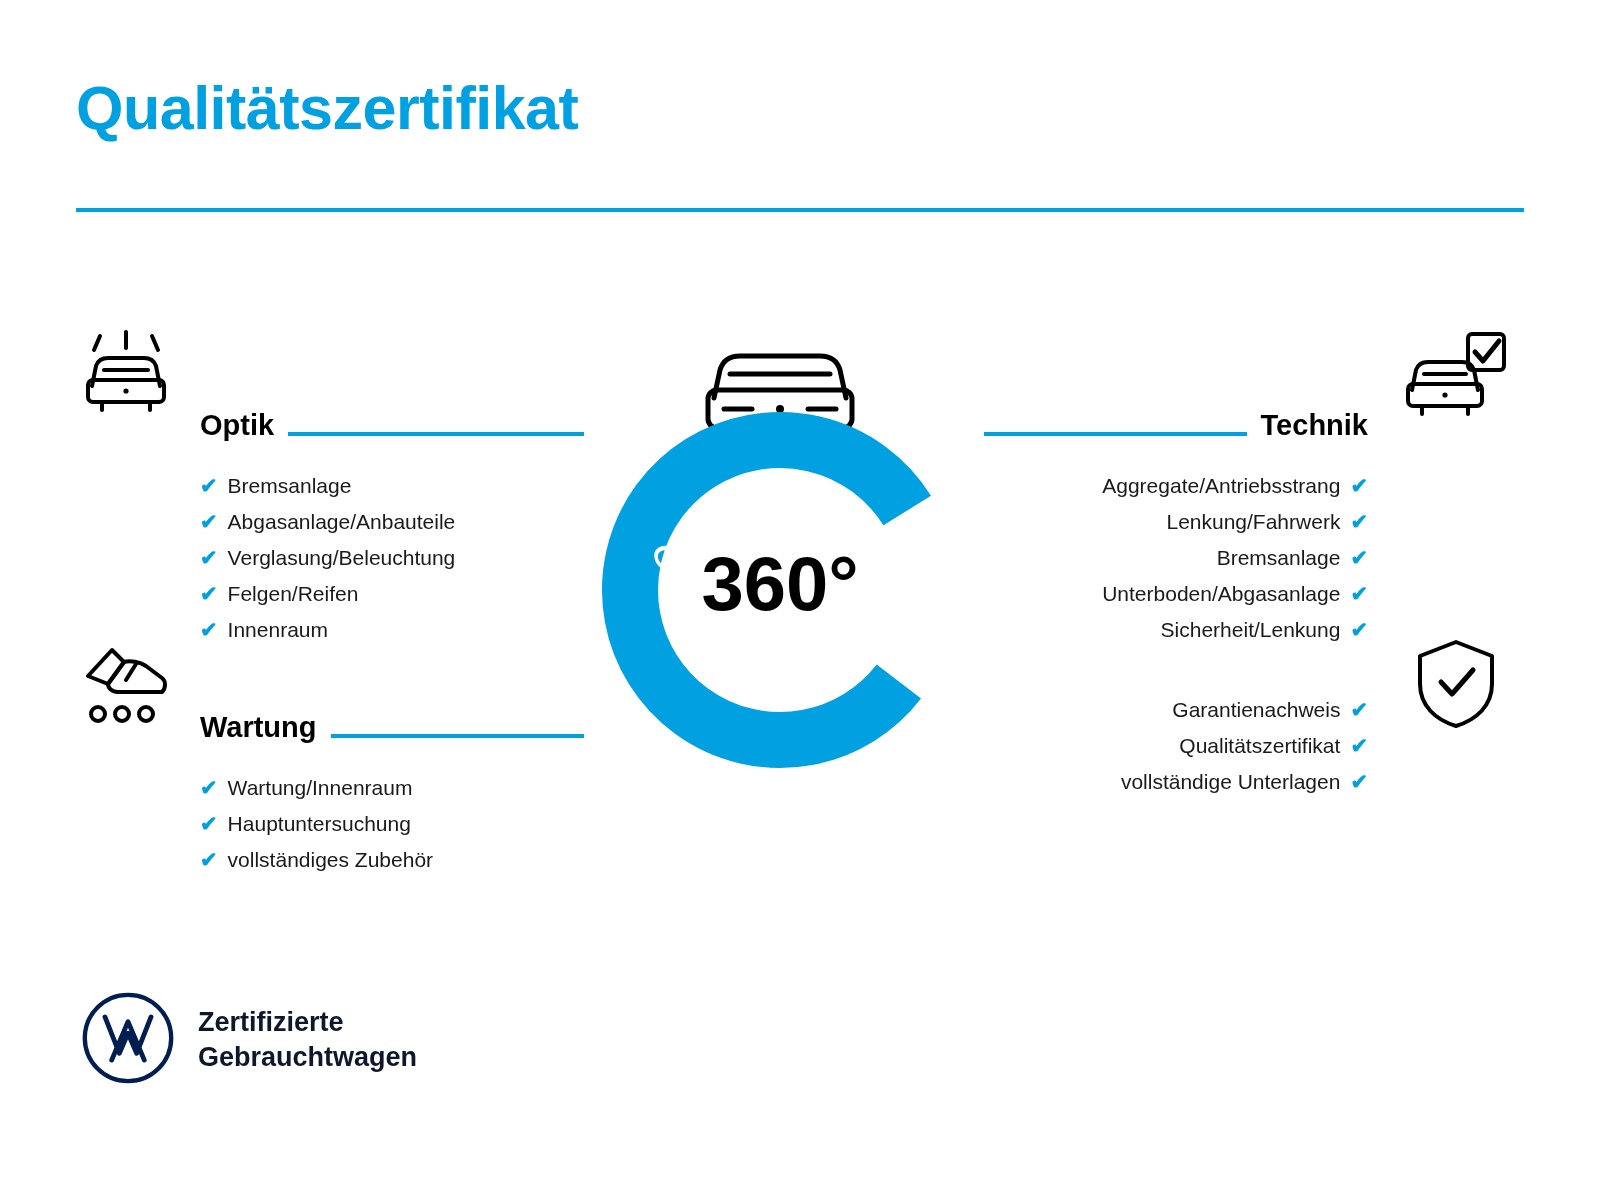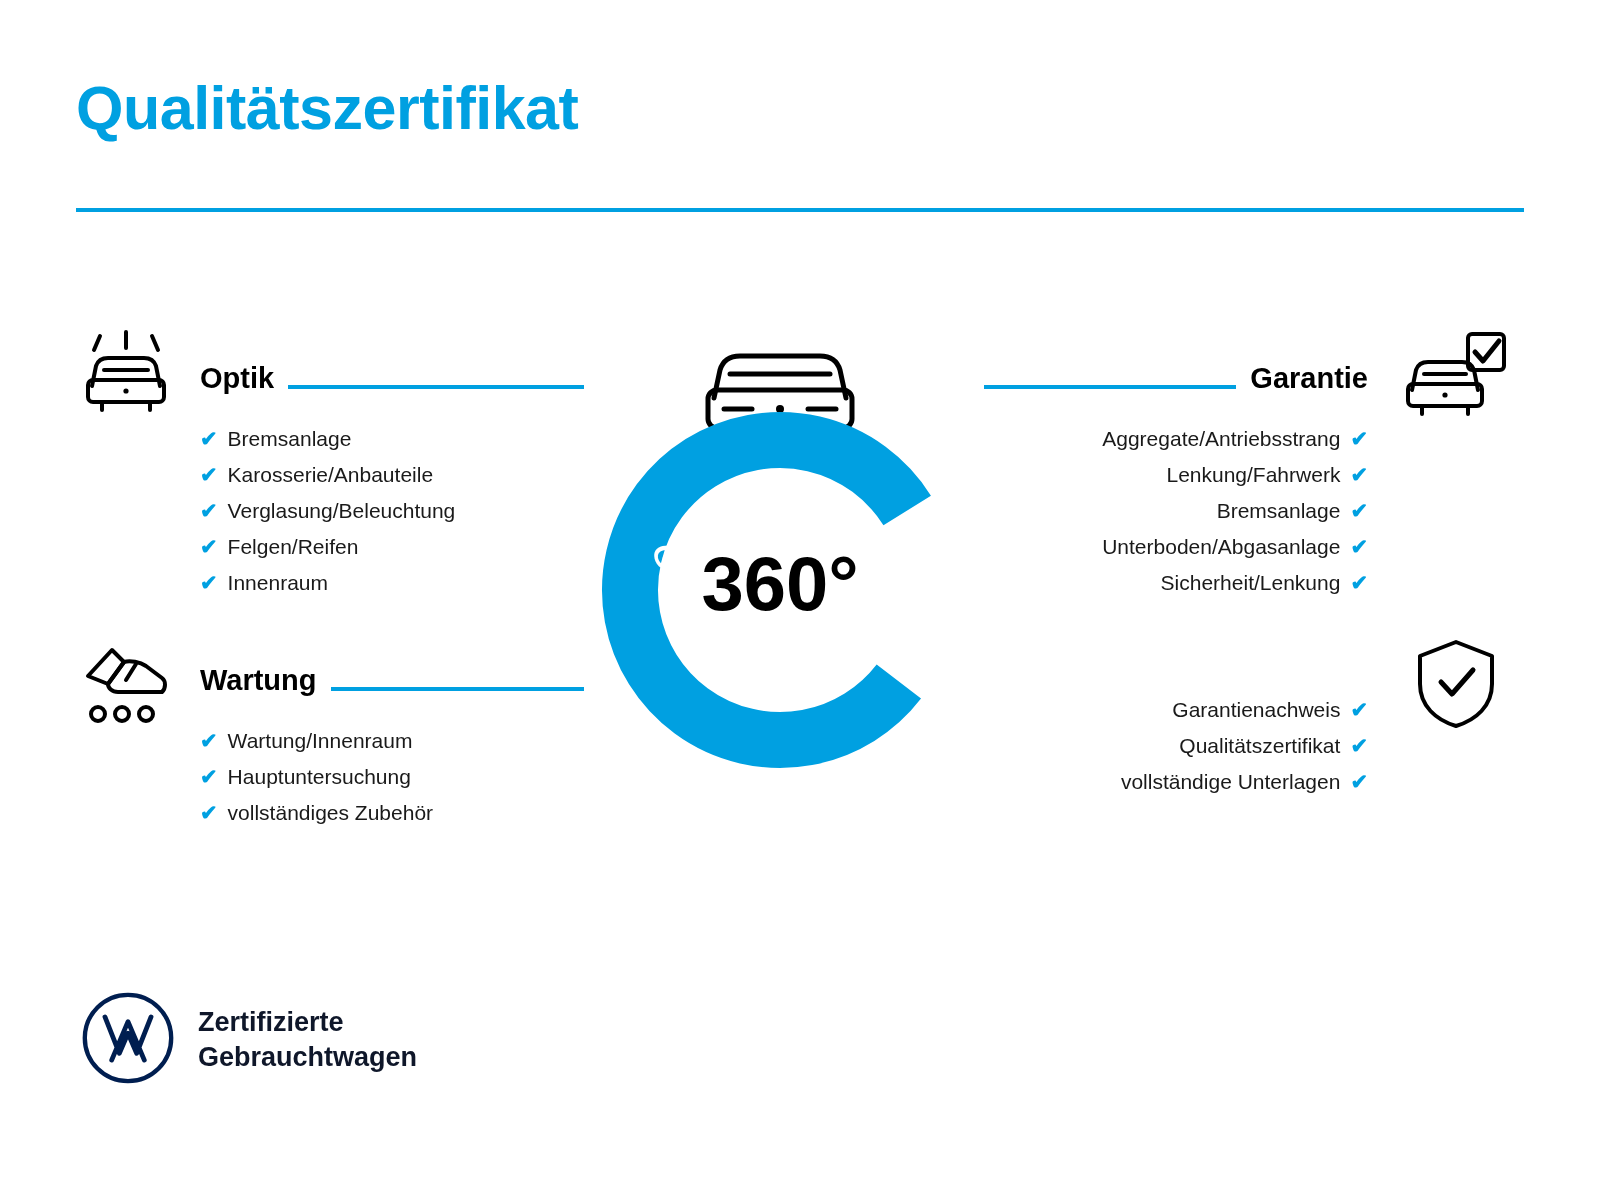--- a/index.html
+++ b/index.html
@@ -37,20 +37,21 @@
   }
 
   
   .section {
     position: absolute;
   }
   .section-head {
     display: flex;
     align-items: flex-end;
     gap: 0px;
+    margin-top: 47px;
   }
   .section-title {
     font-size: 29px;
     font-weight: bold;
     color: #000;
     white-space: nowrap;
     line-height: 1;
     padding-bottom: 2px;
   }
   .title-rule {
@@ -187,21 +188,21 @@
     <div class="section-title">Optik</div>
     <div class="title-rule"></div>
   </div>
   <ul class="items">
     <li>
         <span class="check">✔</span>
         <span>Bremsanlage</span>
       </li>
     <li>
         <span class="check">✔</span>
-        <span>Karosserie/Anbauteile</span>
+        <span>Abgasanlage/Anbauteile</span>
       </li>
     <li>
         <span class="check">✔</span>
         <span>Verglasung/Beleuchtung</span>
       </li>
     <li>
         <span class="check">✔</span>
         <span>Felgen/Reifen</span>
       </li>
     <li>
@@ -228,21 +229,21 @@
     <li>
         <span class="check">✔</span>
         <span>vollständiges Zubehör</span>
       </li>
   </ul>
 </div>
 
 <div class="section right" id="sec-technik">
   <div class="section-head">
     <div class="title-rule"></div>
-    <div class="section-title">Garantie</div>
+    <div class="section-title">Technik</div>
   </div>
   <ul class="items">
     <li>
         <span>Aggregate/Antriebsstrang</span>
         <span class="check">✔</span>
       </li>
     <li>
         <span>Lenkung/Fahrwerk</span>
         <span class="check">✔</span>
       </li>

